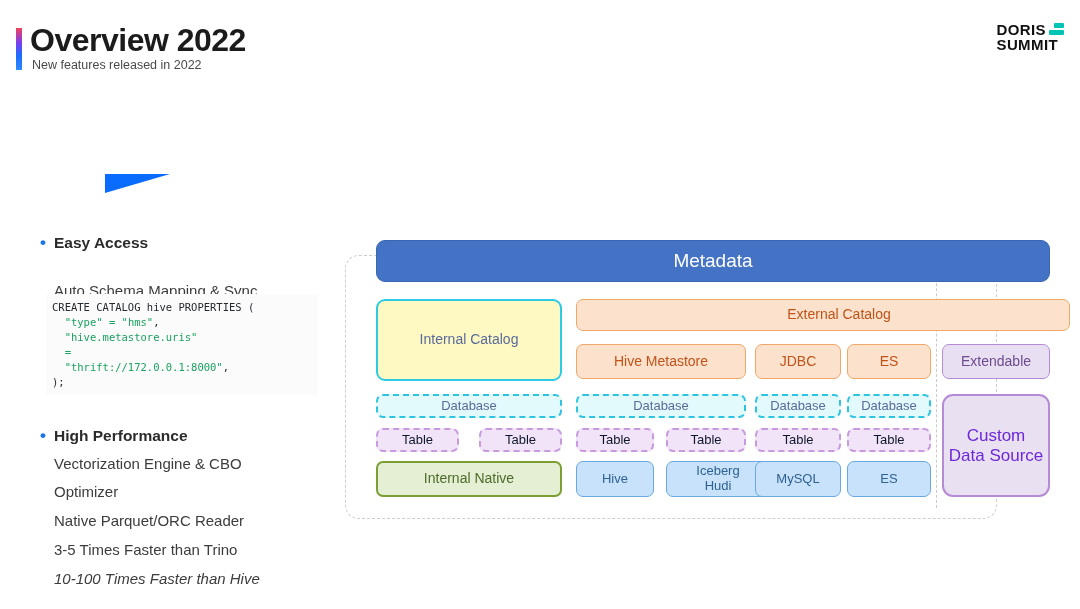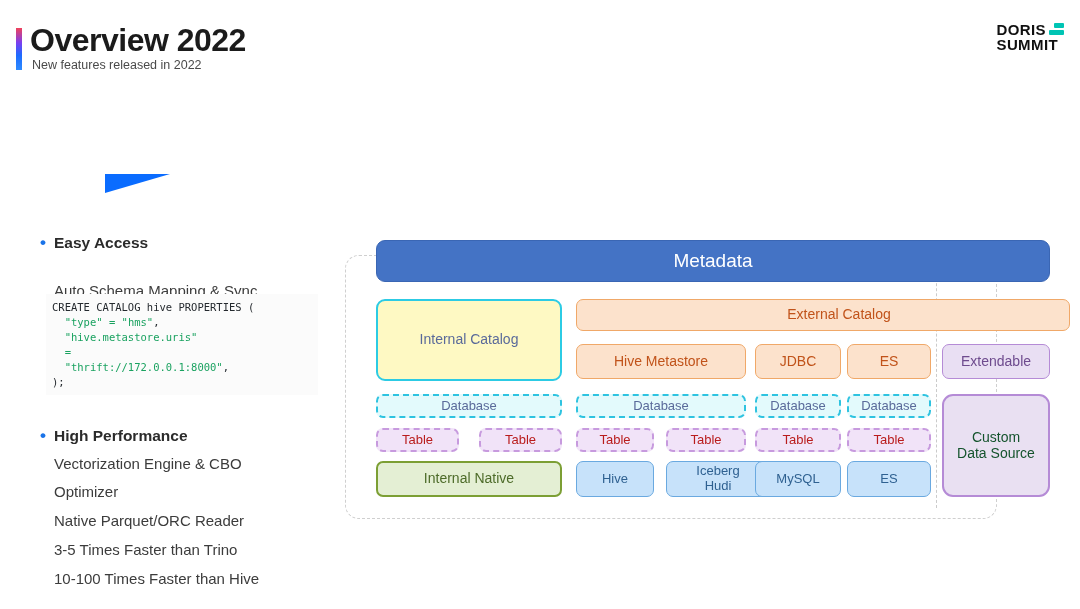--- a/index.html
+++ b/index.html
@@ -201,40 +201,40 @@
   }
   .database {
     background: #e3fafc;
     border: 2px dashed #2ec3e0;
     color: #5a6a9a;
     font-size: 13px;
   }
   .table-box {
     background: #f1e3f8;
     border: 2px dashed #c79ade;
-    color: #b91c1c;
+    color: #0f172a;
     font-size: 13px;
   }
   .internal-storage {
     background: #e4efd4;
     border: 2px solid #7c9f34;
     color: #4d6b29;
     font-size: 14px;
   }
   .store {
     background: #c7e2fa;
     border: 1px solid #6aa9e0;
     color: #2f6191;
     font-size: 13px;
   }
   .custom-ds {
     background: #e9e0f2;
     border: 2px solid #b58bd6;
-    color: #14532d;
-    font-size: 14px;
+    color: #6d28d9;
+    font-size: 17px;
     border-radius: 11px;
   }
 </style>
 </head>
 <body>
 
 <div class="accent-bar"></div>
 <div class="page-title">Overview 2022</div>
 <div class="page-subtitle">New features released in 2022</div>
 
@@ -256,21 +256,21 @@
 </div>
 
 <div class="bullet-head" style="left:54px; top:234px;">Easy Access</div>
 <div class="bullet-line" style="left:54px; top:258px;margin-top:24px;">Auto Schema Mapping &amp; Sync</div>
 
 <div class="bullet-head" style="left:54px; top:427px;">High Performance</div>
 <div class="bullet-line" style="left:54px; top:455px;">Vectorization Engine &amp; CBO</div>
 <div class="bullet-line" style="left:54px; top:483px;">Optimizer</div>
 <div class="bullet-line" style="left:54px; top:512px;">Native Parquet/ORC Reader</div>
 <div class="bullet-line" style="left:54px; top:541px;">3-5 Times Faster than Trino</div>
-<div class="bullet-line" style="left:54px; top:570px;">10-100 Times Faster than Hive</div>
+<div class="bullet-line" style="left:54px; top:570px;font-style:italic;">10-100 Times Faster than Hive</div>
 
 <div class="code-block"><span>CREATE CATALOG hive PROPERTIES (</span>
   <span class="str">"type"</span> <span class="op">=</span> <span class="str">"hms"</span><span>,</span>
   <span class="str">"hive.metastore.uris"</span>
   <span class="op">=</span>
   <span class="str">"thrift://172.0.0.1:8000"</span><span>,</span>
 <span>);</span></div>
 
 <div class="diagram"></div>
 <div class="divider-line"></div>

